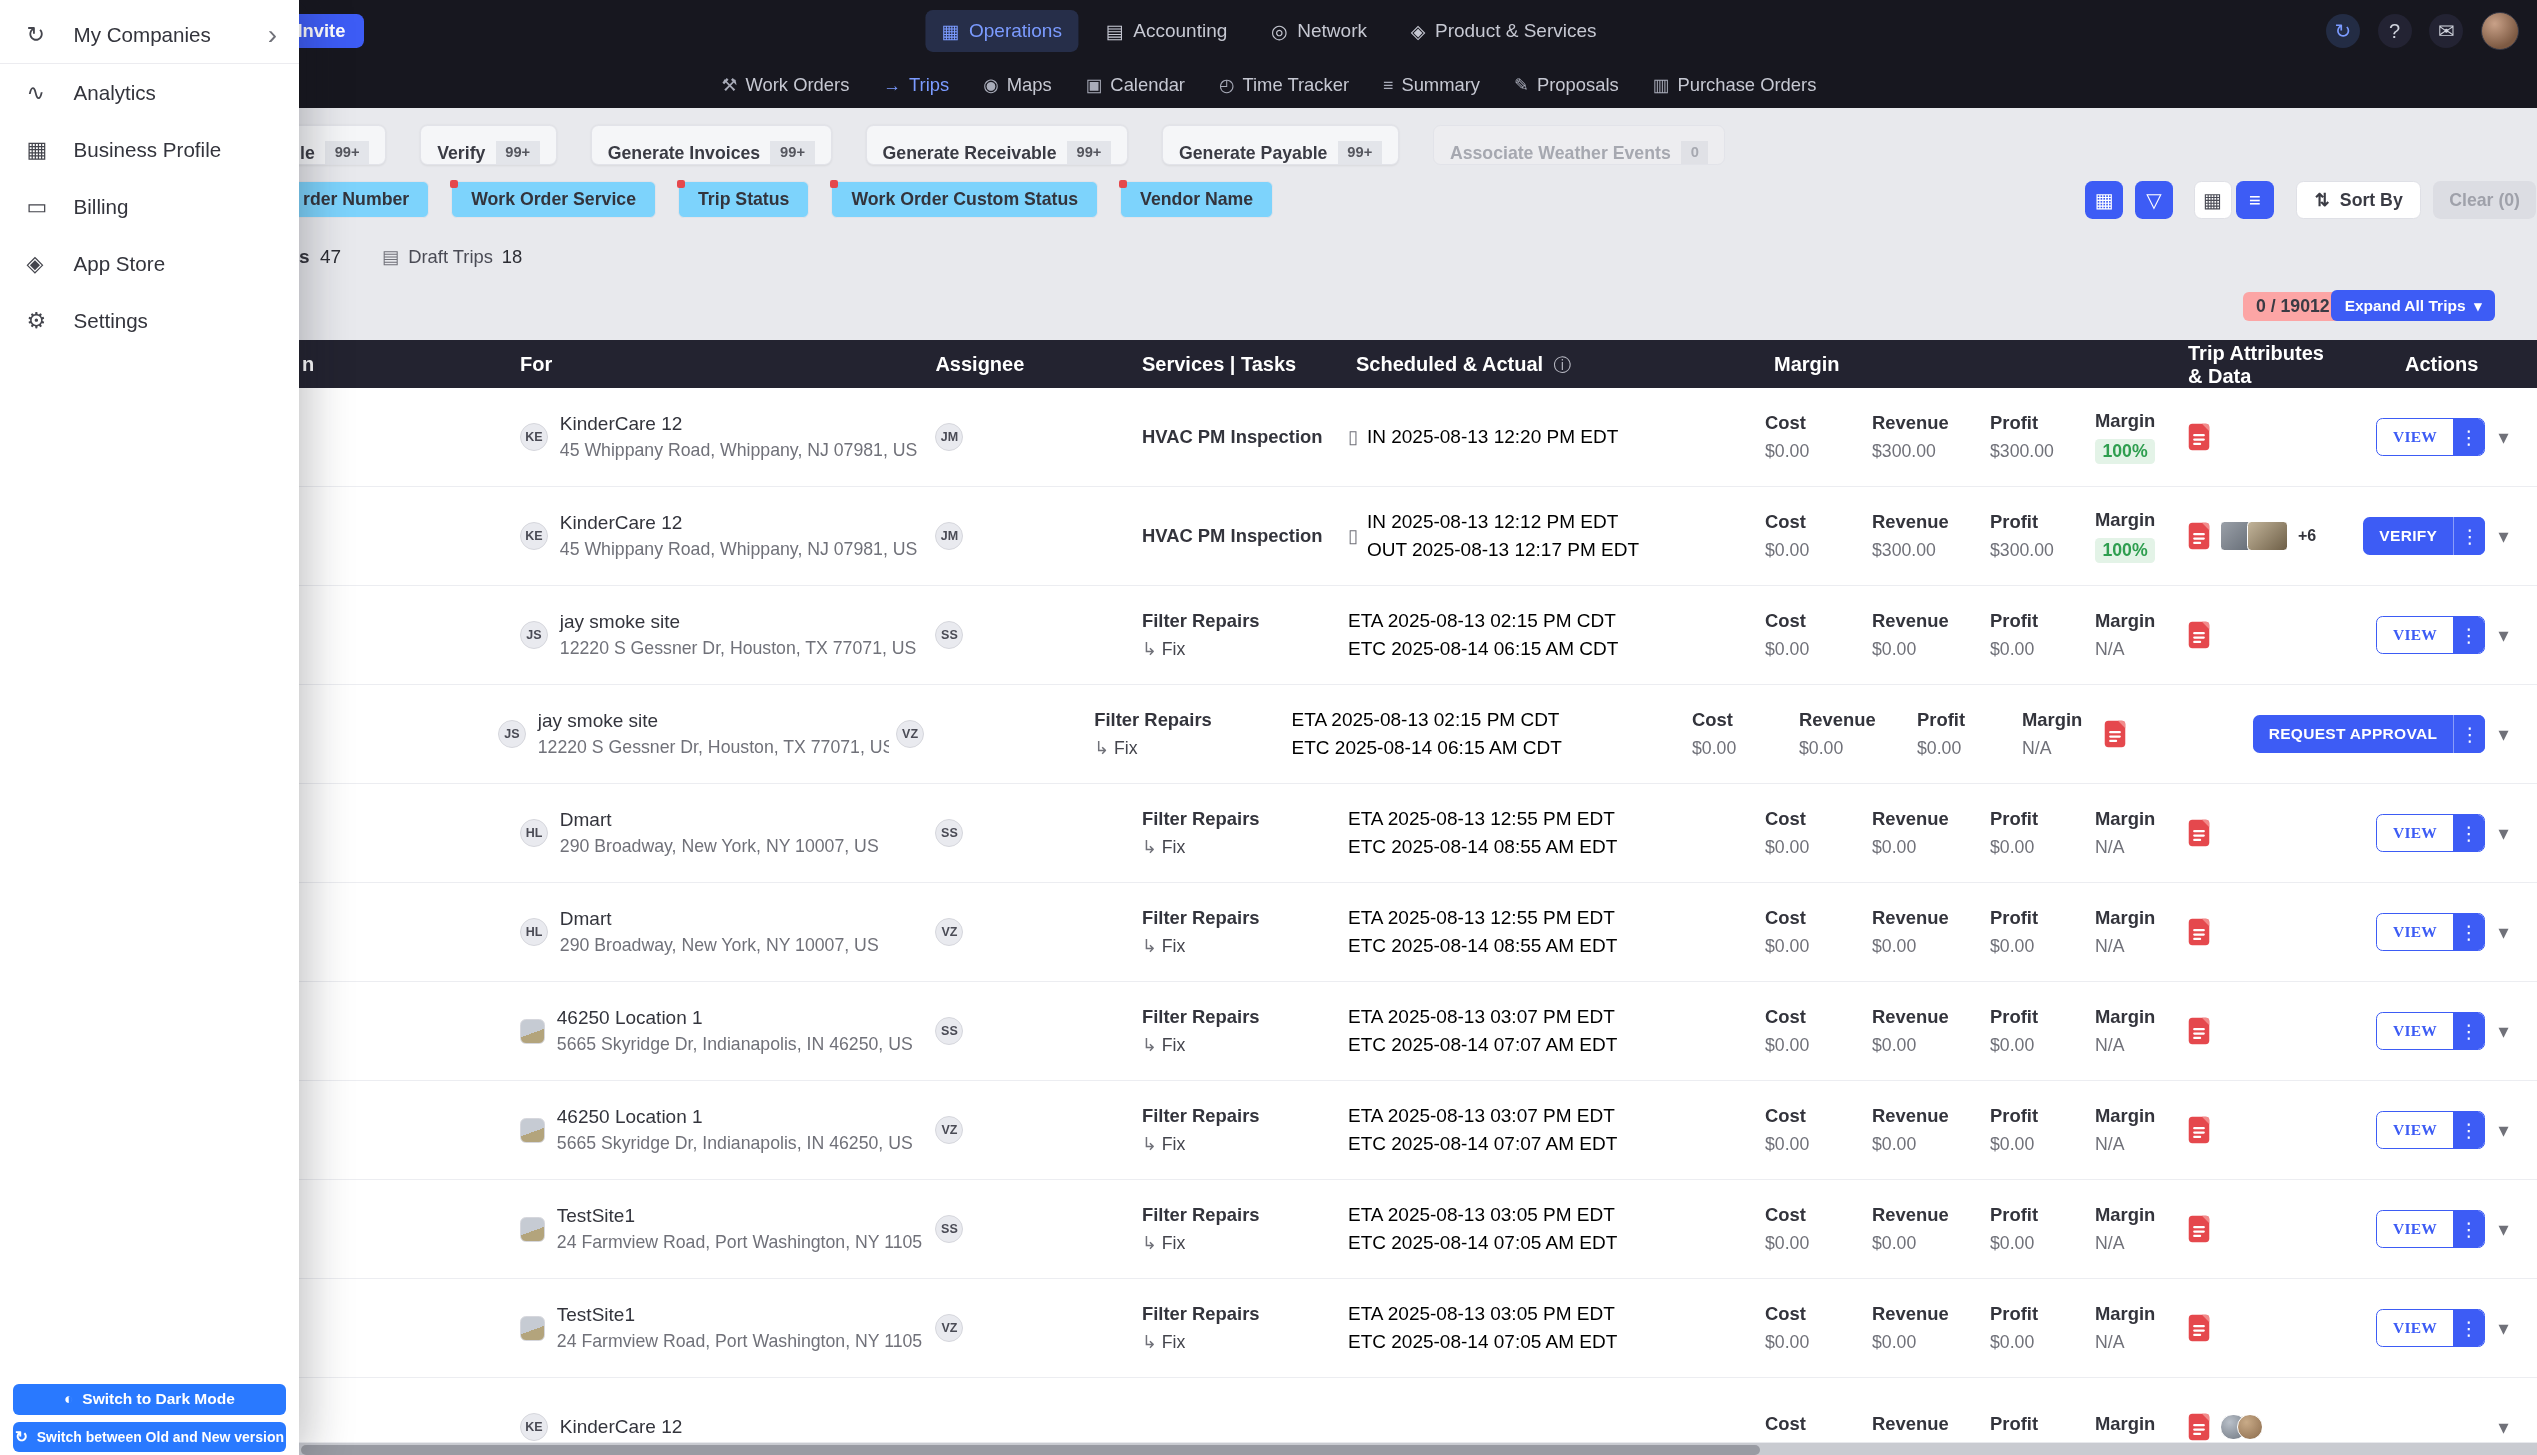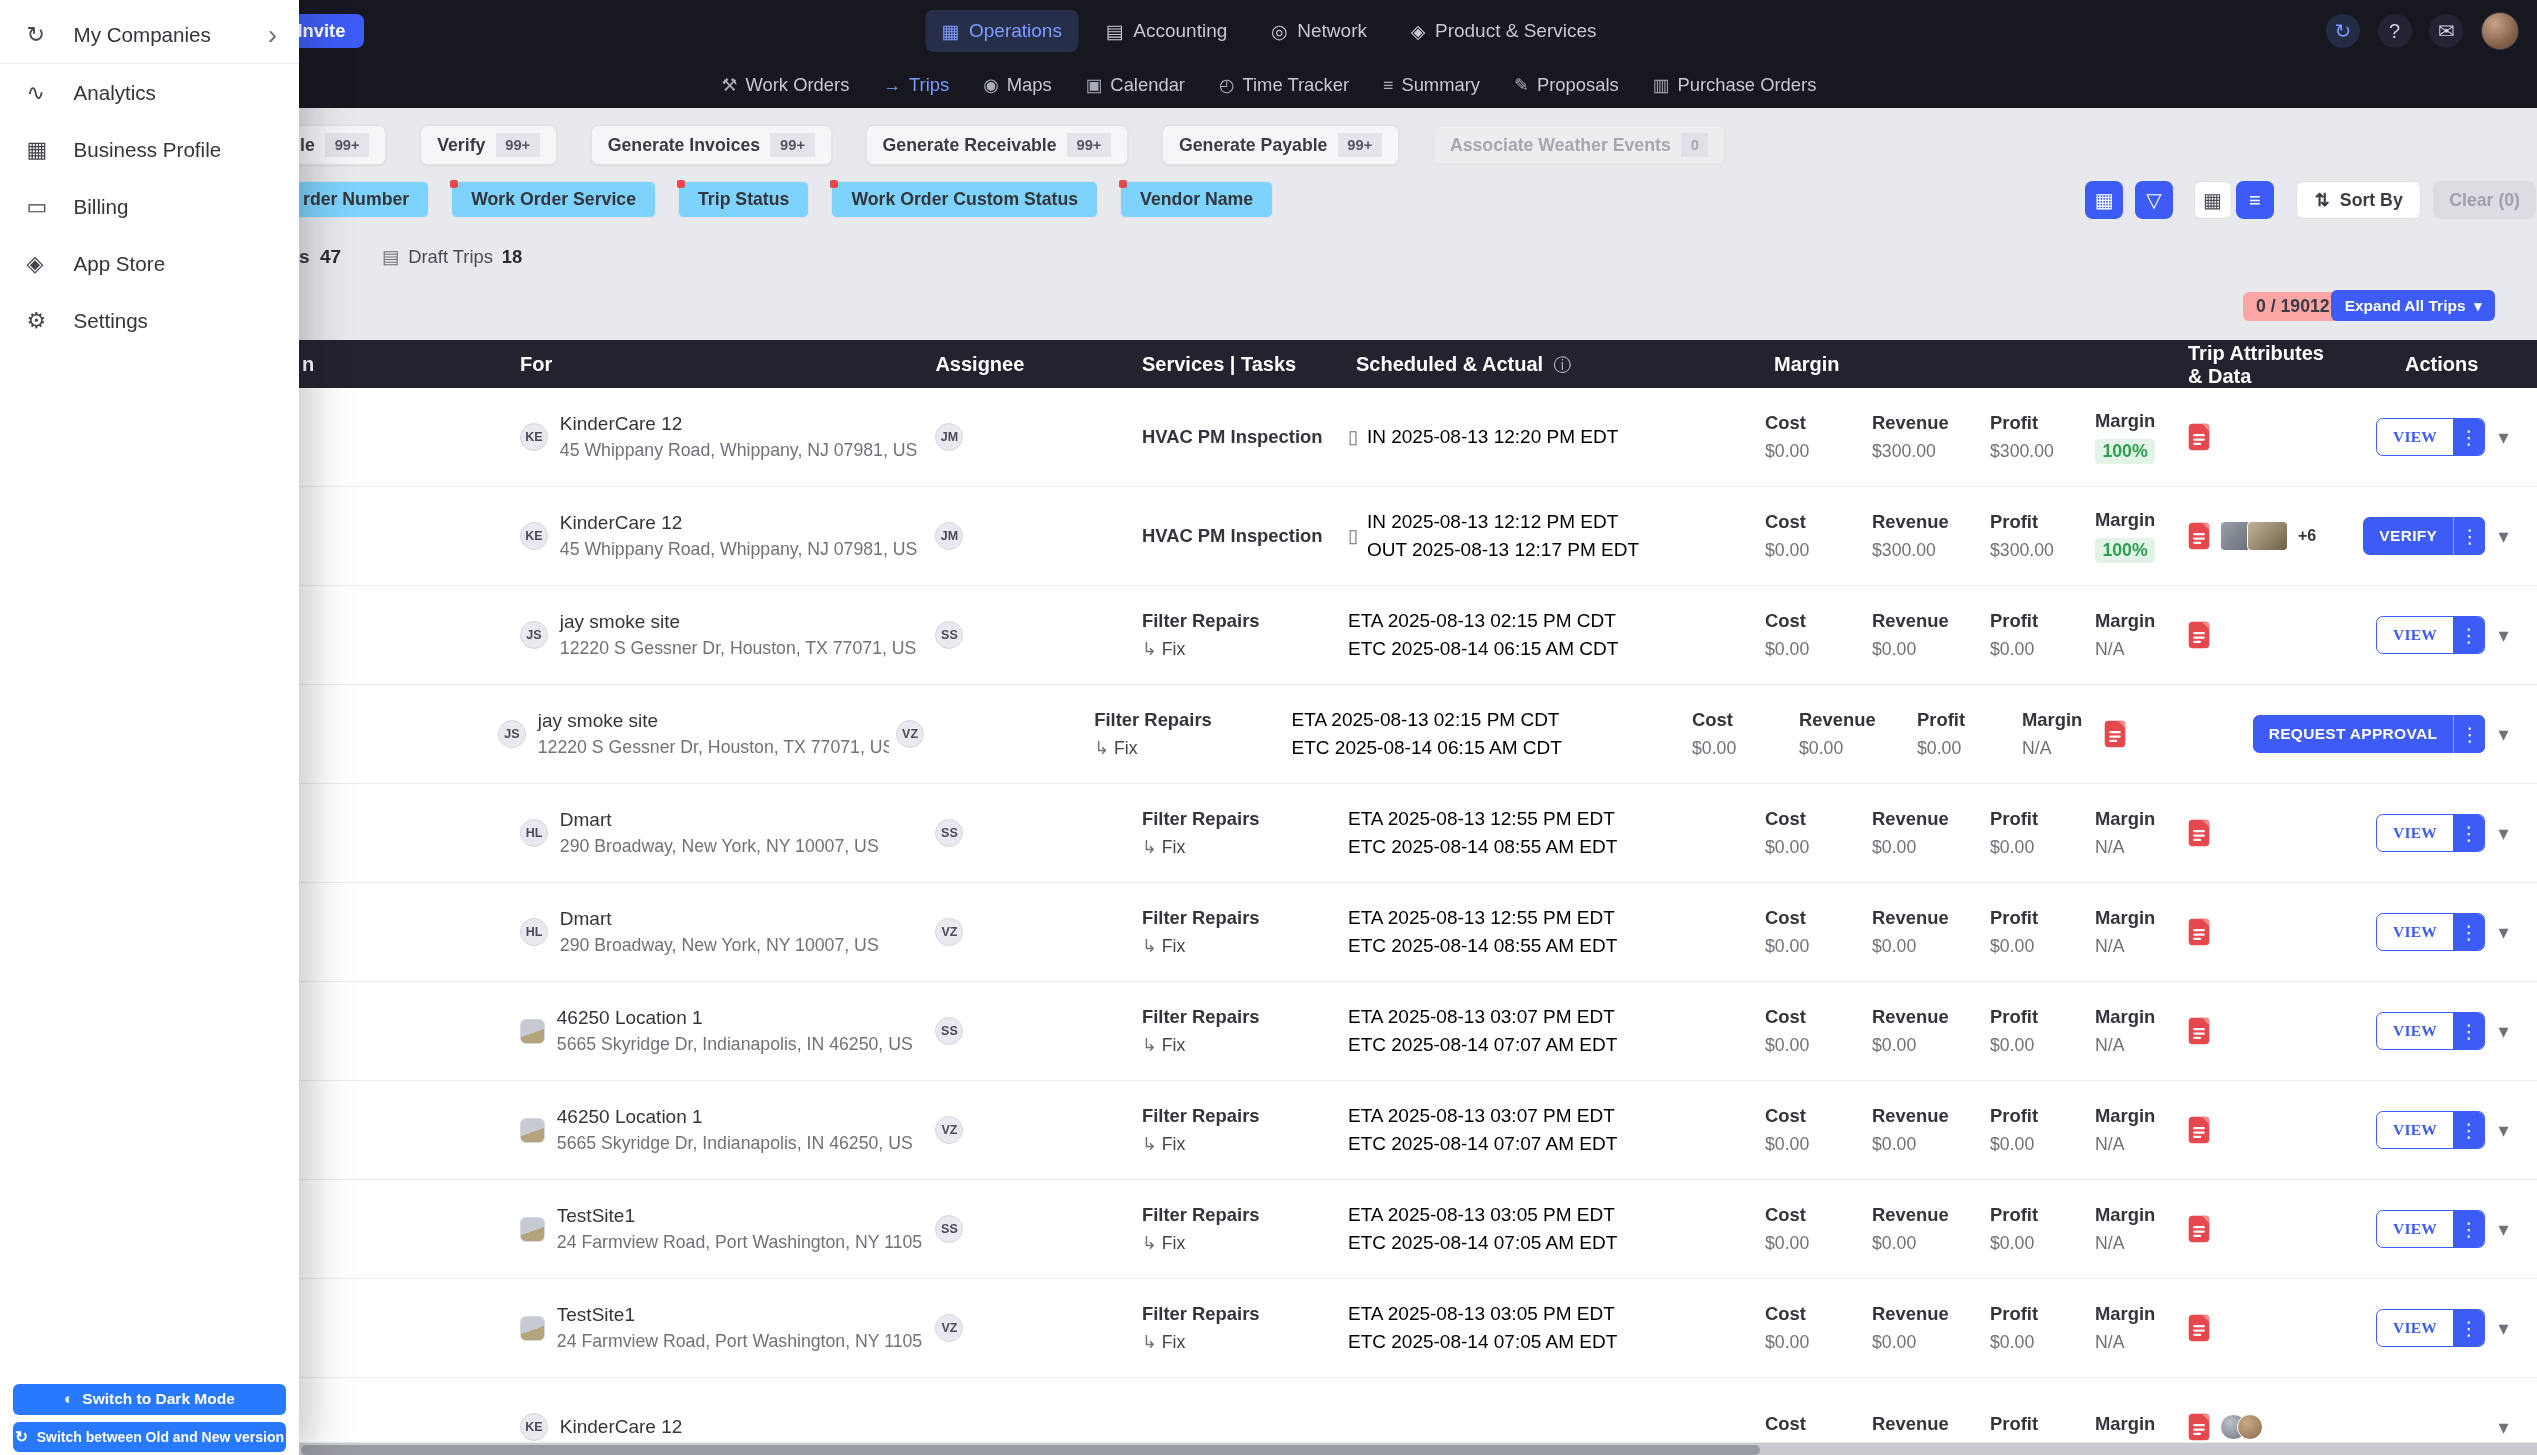--- a/index.html
+++ b/index.html
@@ -43,21 +43,21 @@
 
   .topbar-row2 { height:46px; display:flex; justify-content:center; align-items:center; gap:34px; }
   .subnav-item { display:flex; align-items:center; gap:8px; color:#c6c8d2; font-size:18.4px;
     cursor:pointer; white-space:nowrap; }
   .subnav-item .glyph { font-size:17.7px; color:#a9acb9; }
   .subnav-item.active, .subnav-item.active .glyph { color:#7b9bff; }
 
   
   .actions-row { position:absolute; top:125px; left:0; display:flex; gap:34px; align-items:center; }
   .action-btn { height:40px; border-radius:7.4px; background:#f5f6f8; border:0.7px solid #e2e3e9;
-    display:flex; align-items:center; gap:10.3px; padding:0 16px; font-size:17.7px; font-weight:700;
+    display:flex; align-items:flex-end; gap:10.3px; padding:0 16px; font-size:17.7px; font-weight:700;
     color:#3a3b44; box-shadow:0 0.7px 2.2px rgba(0,0,0,.07); cursor:pointer; white-space:nowrap; }
   .action-btn .count { background:#e3e5ea; border-radius:0; padding:3.7px 9.6px; font-size:14.7px;
     font-weight:700; color:#55565e; }
   .action-btn.partial { margin-left:221px; padding-left:78px; }
   .action-btn.disabled { background:#ededf0; color:#a6a8b0; box-shadow:none; }
   .action-btn.disabled .count { background:#e0e1e6; color:#a6a8b0; }
 
   
   .filters-row { position:absolute; top:181px; left:0; display:flex; gap:22px; align-items:center; }
   .chip { position:relative; height:37px; background:#7dd3fc; border:0.7px solid #e2e3e9; border-radius:5.9px;
@@ -79,21 +79,21 @@
   .clear-btn { height:38px; padding:0 16px; background:#dcdde3; border-radius:7.4px; display:flex;
     align-items:center; font-size:17.7px; font-weight:700; color:#9fa1aa; cursor:pointer; }
 
   
   .trip-tabs-row { position:absolute; top:246px; left:0; right:0; height:25px; }
   .trip-tab { position:absolute; left:299px; top:0; display:flex; gap:10.3px; align-items:center;
     font-size:19px; font-weight:700; color:#33343c; cursor:pointer; }
   .draft-tab { position:absolute; left:382px; top:0; display:flex; gap:8.8px; align-items:center;
     font-size:18.4px; color:#4a4b55; cursor:pointer; }
   .draft-tab .glyph { font-size:18.4px; color:#707179; }
-  .tab-count { font-weight:700; color:#2b2c33; }
+  .tab-count { font-weight:400; color:#2b2c33; }
 
   .counter-row { position:absolute; top:290px; left:0; right:0; height:32px; }
   .count-pill { position:absolute; right:195px; top:1.5px; height:29.5px; background:#fca5a5;
     border-radius:5.9px; display:flex; align-items:center; padding:0 13.3px; font-size:17.7px;
     font-weight:700; color:#3a3b44; }
   .expand-btn { position:absolute; right:43px; top:0; height:31px; background:#3d5cf5;
     border-radius:5.9px; color:#fff; display:flex; align-items:center; gap:8.8px; padding:0 13.3px;
     font-size:15.5px; font-weight:700; cursor:pointer; }
   .expand-btn .g-caret::before{ font-size:14.7px; }
 

